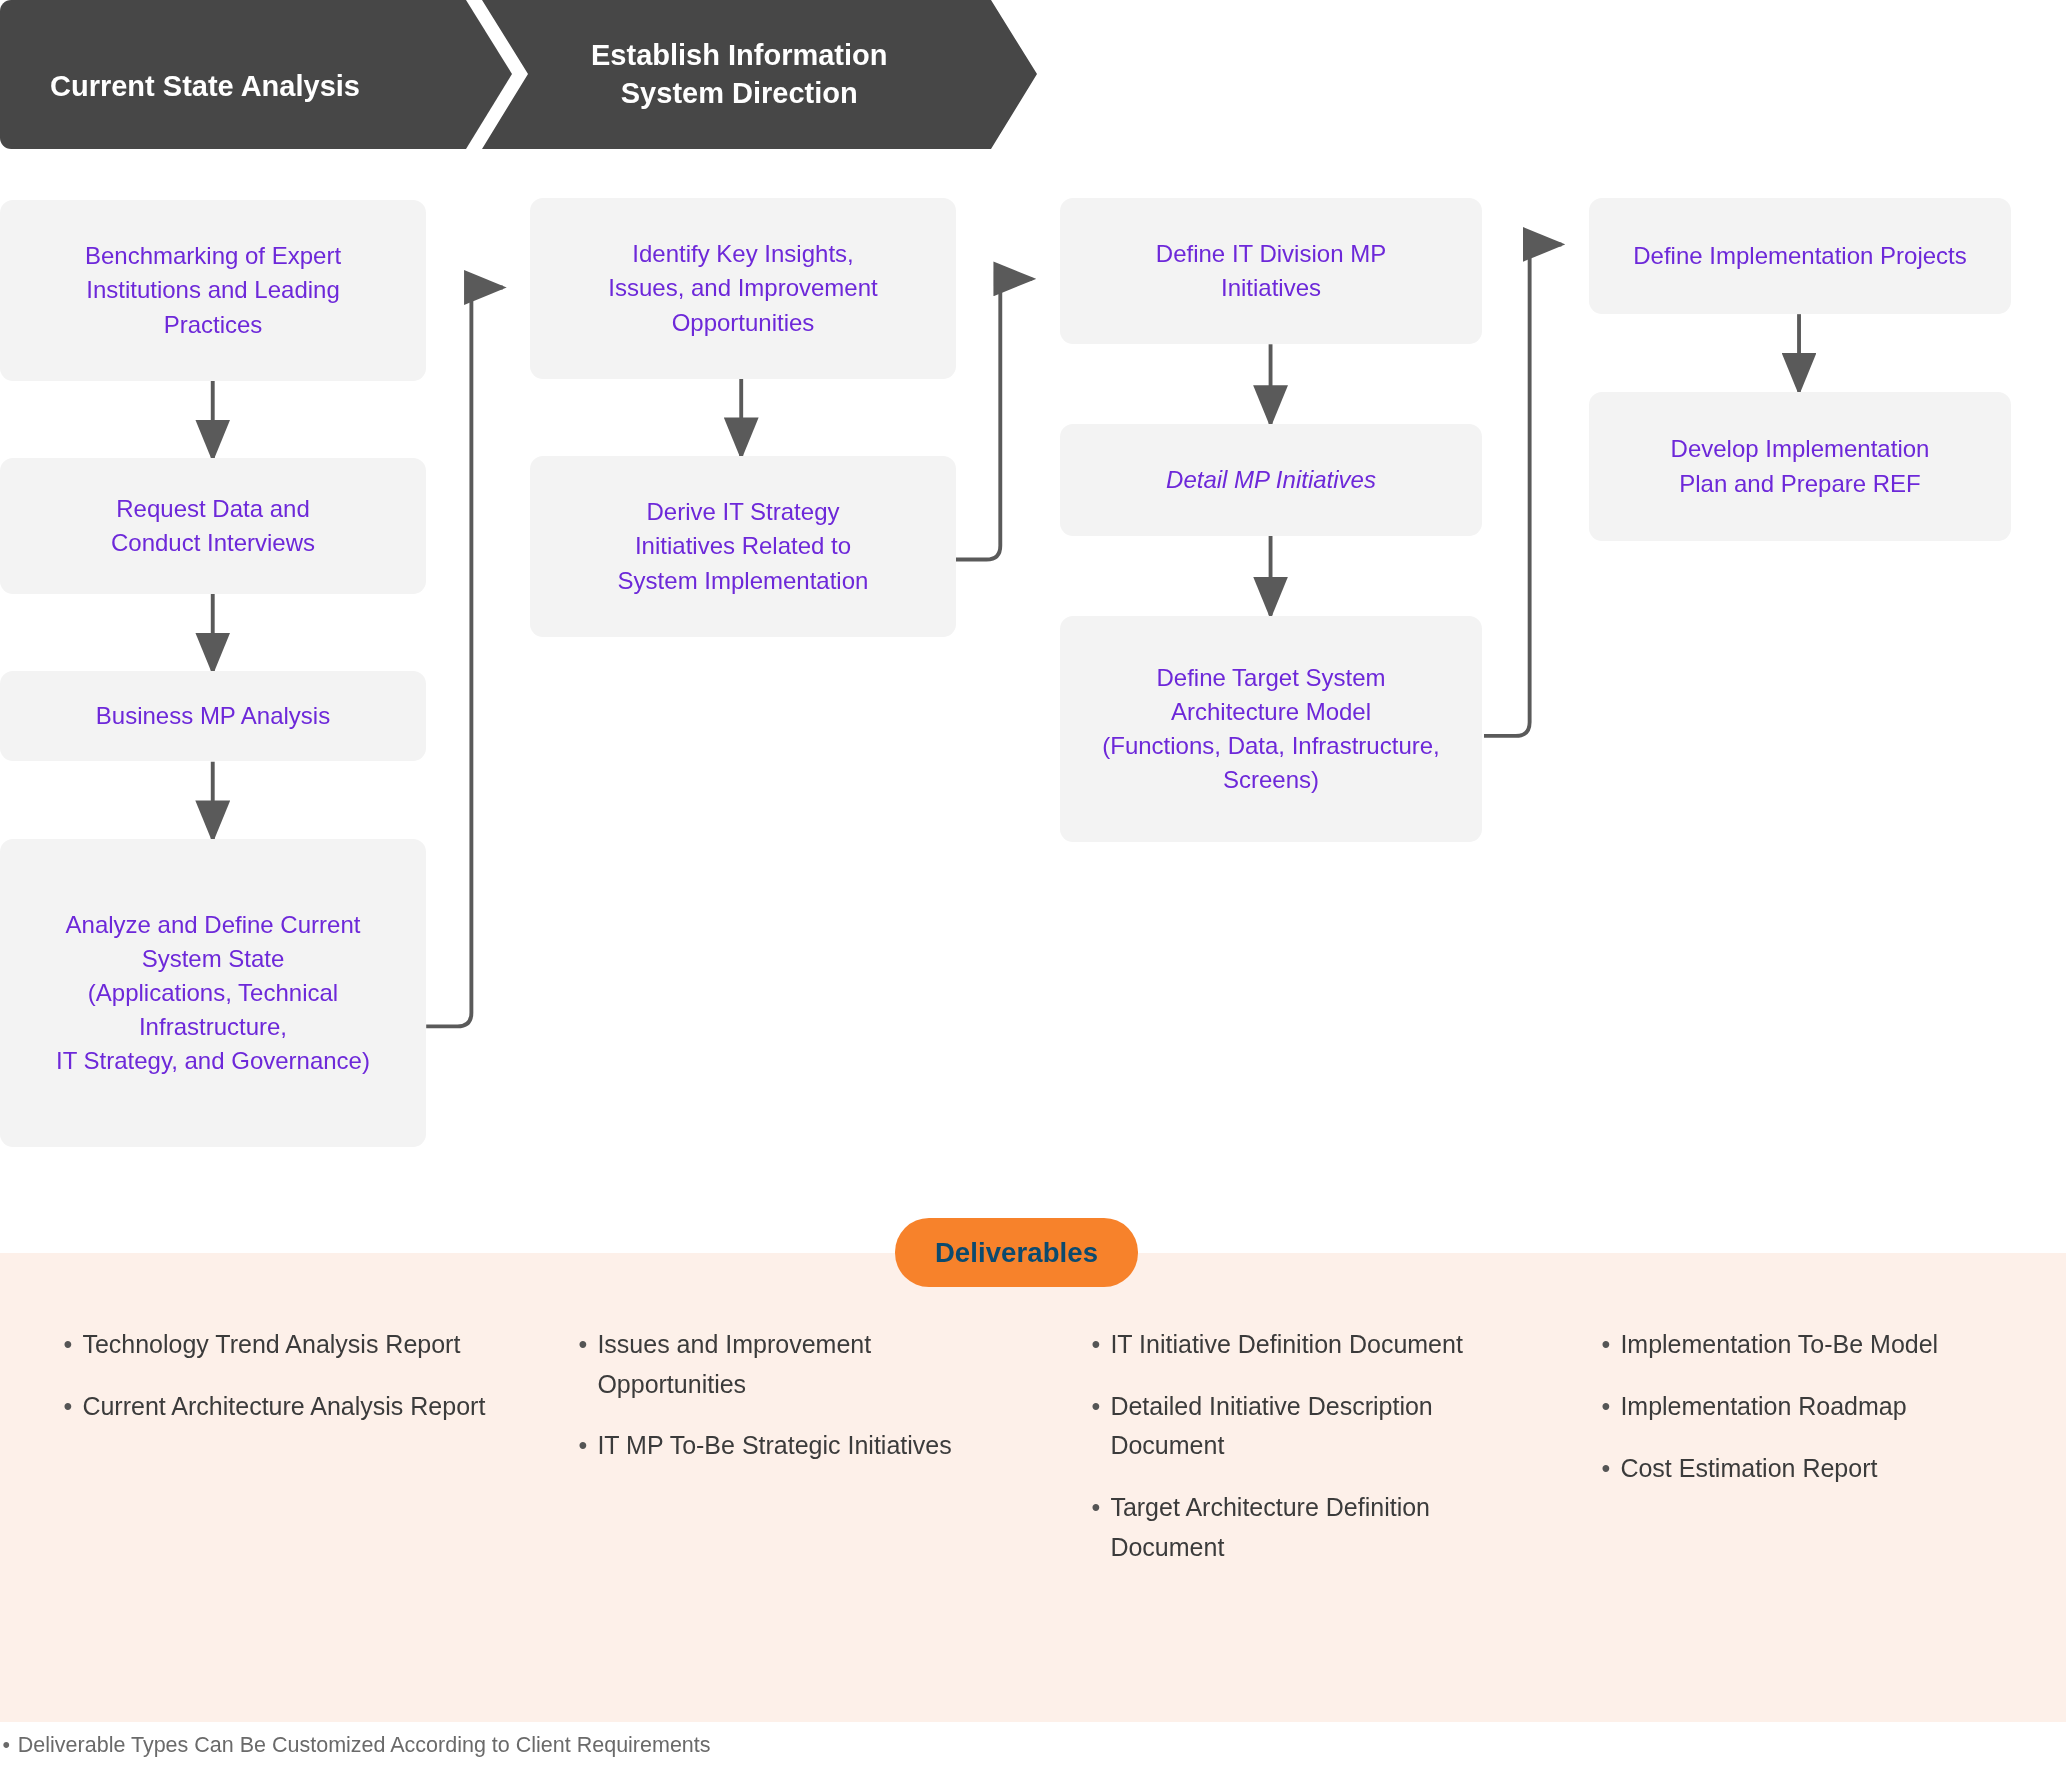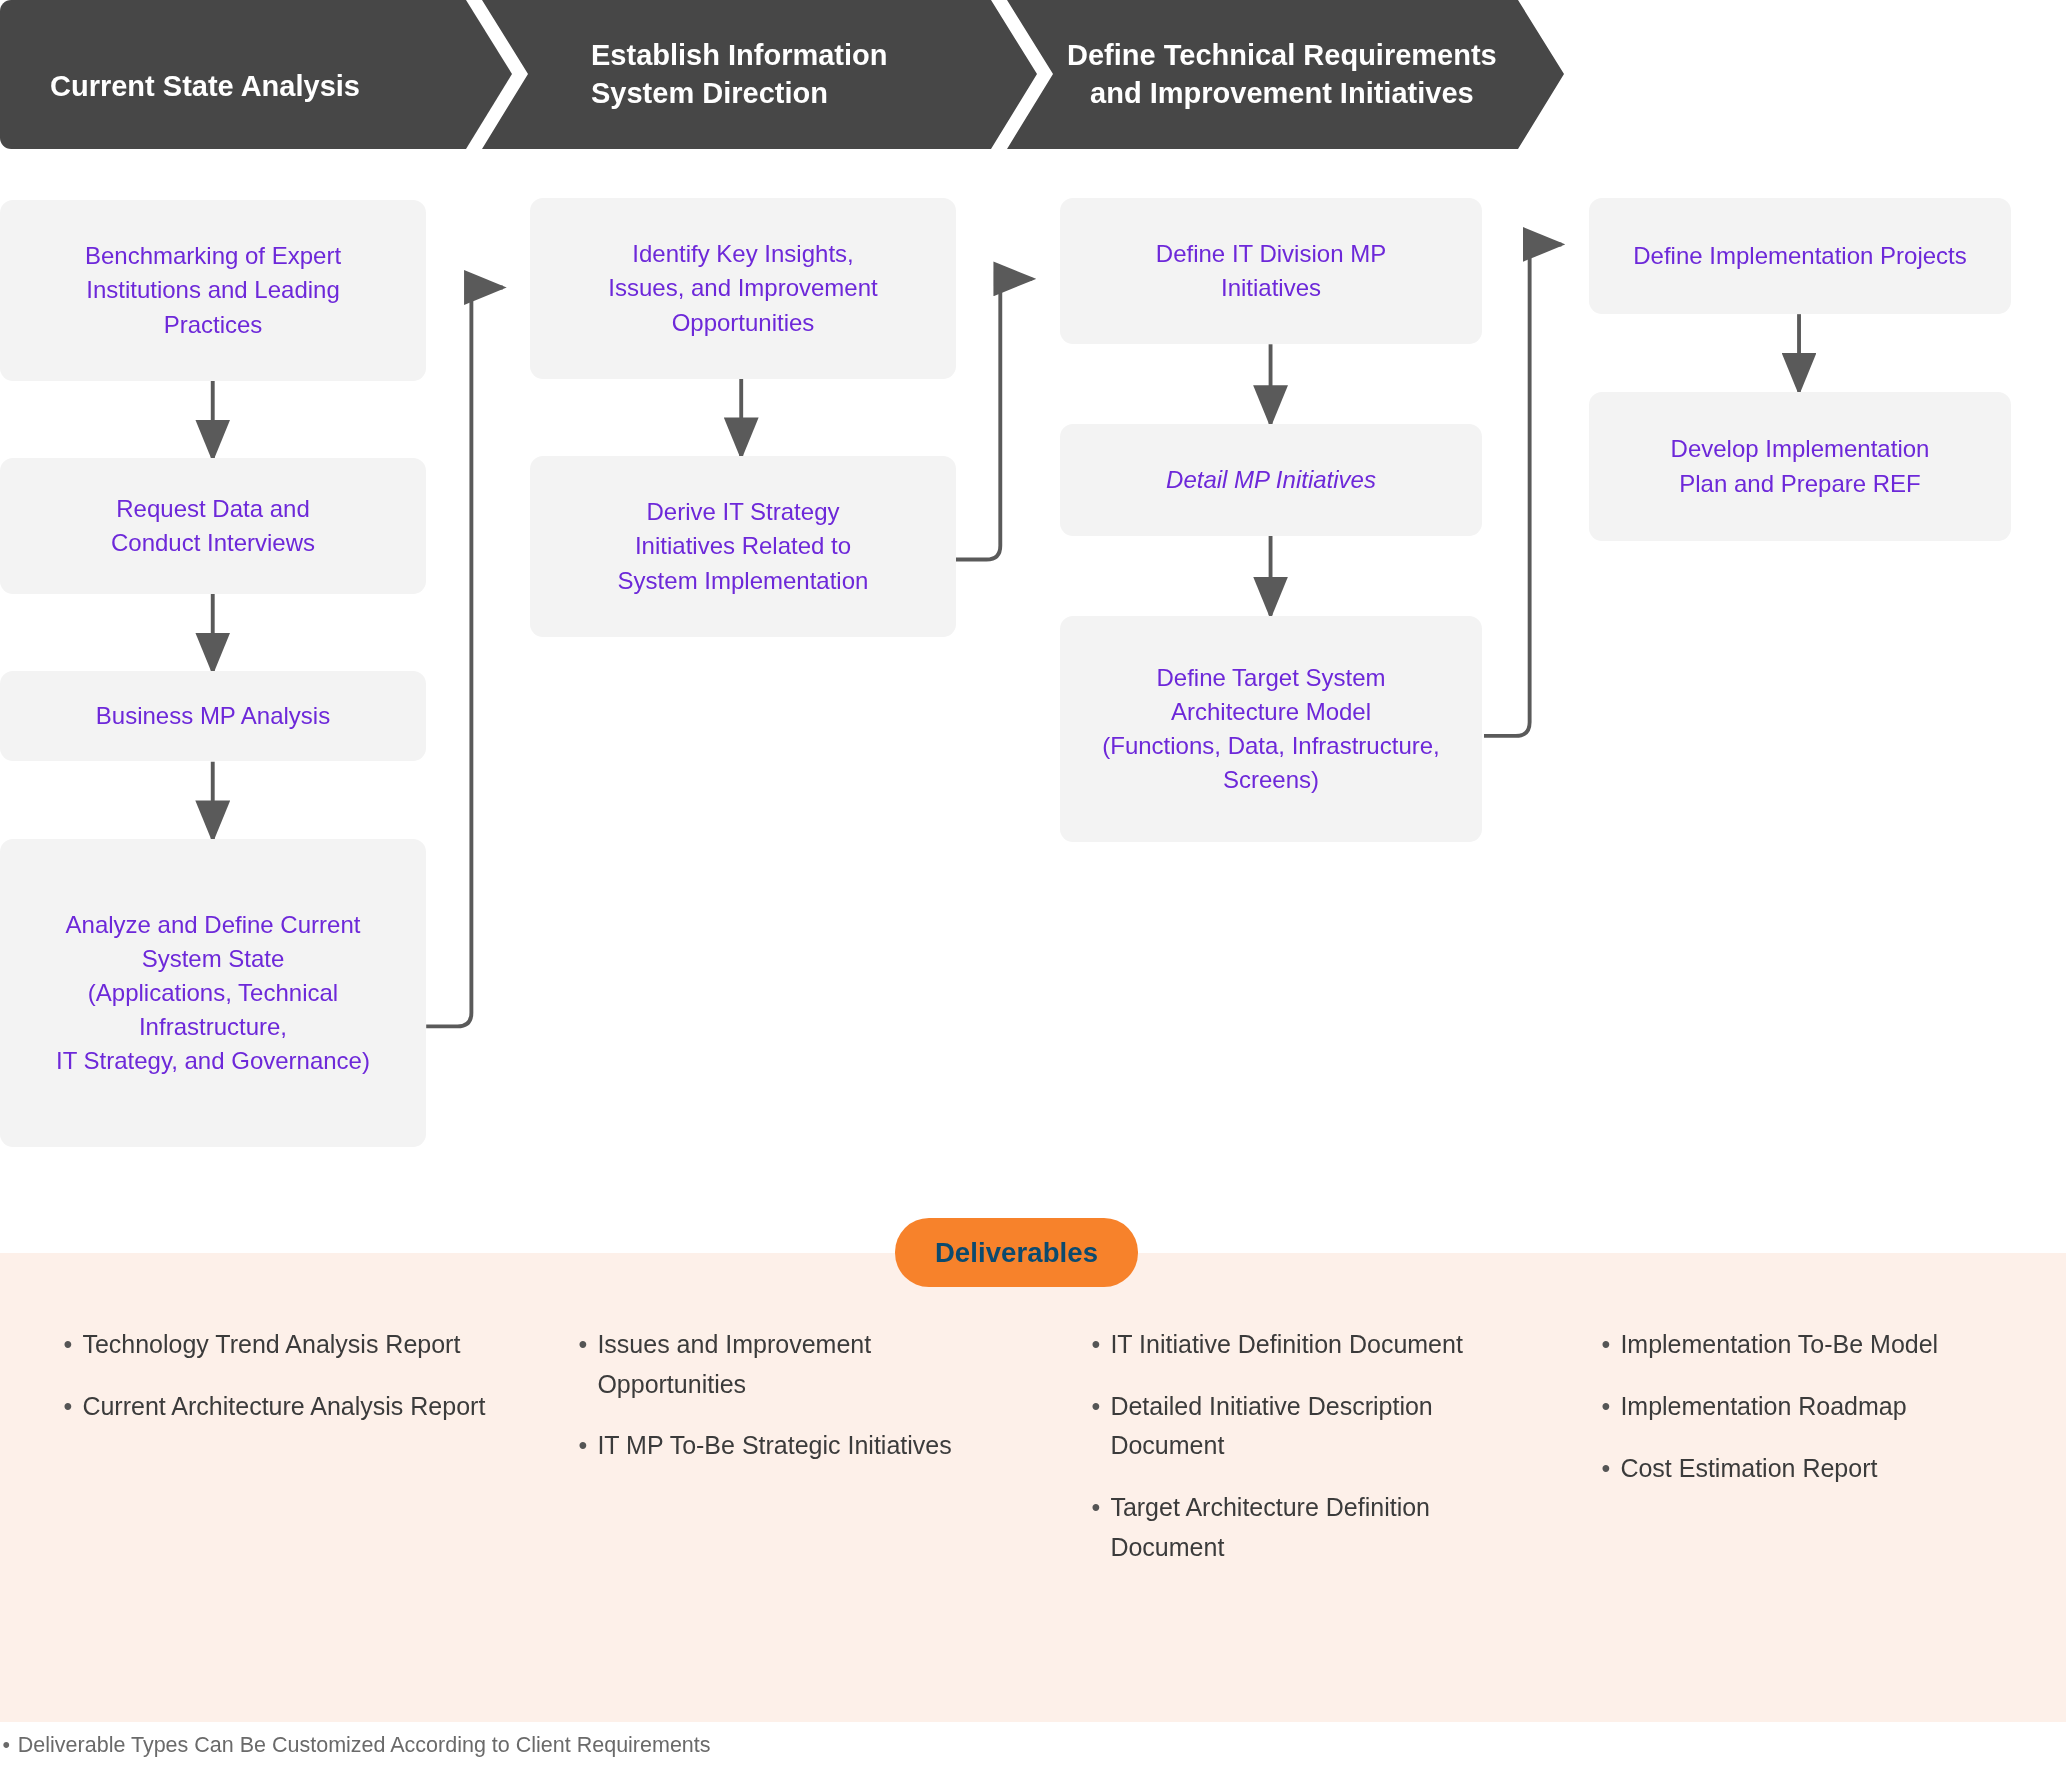--- a/index.html
+++ b/index.html
@@ -56,29 +56,24 @@
 <div id="phase-header">
 
   <div class="chev" style="left:0px;width:512px;
               clip-path:polygon(0 0, 466px 0, 512px 74px, 466px 149px, 0 149px);
               border-top-left-radius:11.2px;border-bottom-left-radius:11.2px;">
     <span class="chev-label" style="margin-left:50px;margin-top:24px;">Current State Analysis</span>
   </div>
 
   <div class="chev" style="left:482px;width:555px;
               clip-path:polygon(0 0, 509px 0, 555px 74px, 509px 149px, 0 149px, 46px 74px);">
-    <span class="chev-label" style="margin-left:109px;">Establish Information
+    <span class="chev-label" style="margin-left:109px;text-align:center;">Establish Information
 System Direction</span>
   </div>
 
-  <div class="chev" style="left:1007px;width:557px;
-              clip-path:polygon(0 0, 511px 0, 557px 74px, 511px 149px, 0 149px, 46px 74px);">
-    <span class="chev-label" style="margin-left:60px;text-align:center;">Define Technical Requirements
-and Improvement Initiatives</span>
-  </div>
 
 </div>
 
 <svg id="connectors" viewBox="0 0 4800 2800" width="2066" height="1205">
   <defs>
     <marker id="ah" markerWidth="11" markerHeight="9" refX="10" refY="4.5" orient="auto" markerUnits="strokeWidth">
       <path d="M0,0 L11,4.5 L0,9 z" fill="#5a5a5a"></path>
     </marker>
   </defs>
   <g fill="none" stroke="#5a5a5a" stroke-width="9" marker-end="url(#ah)">

